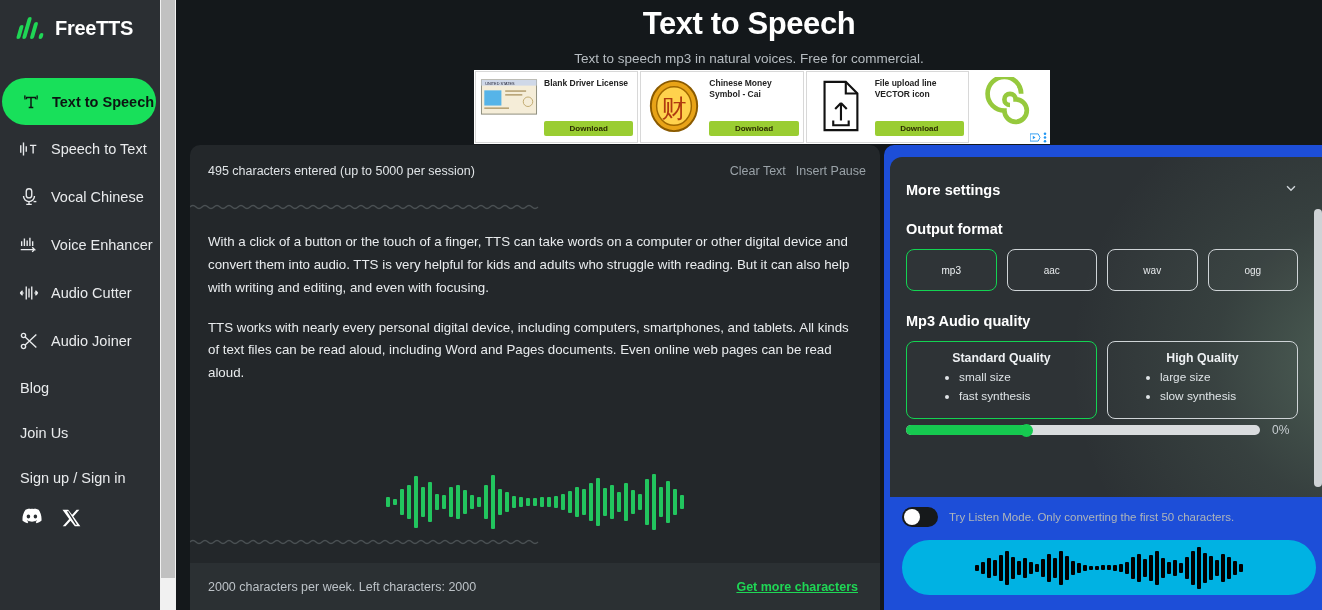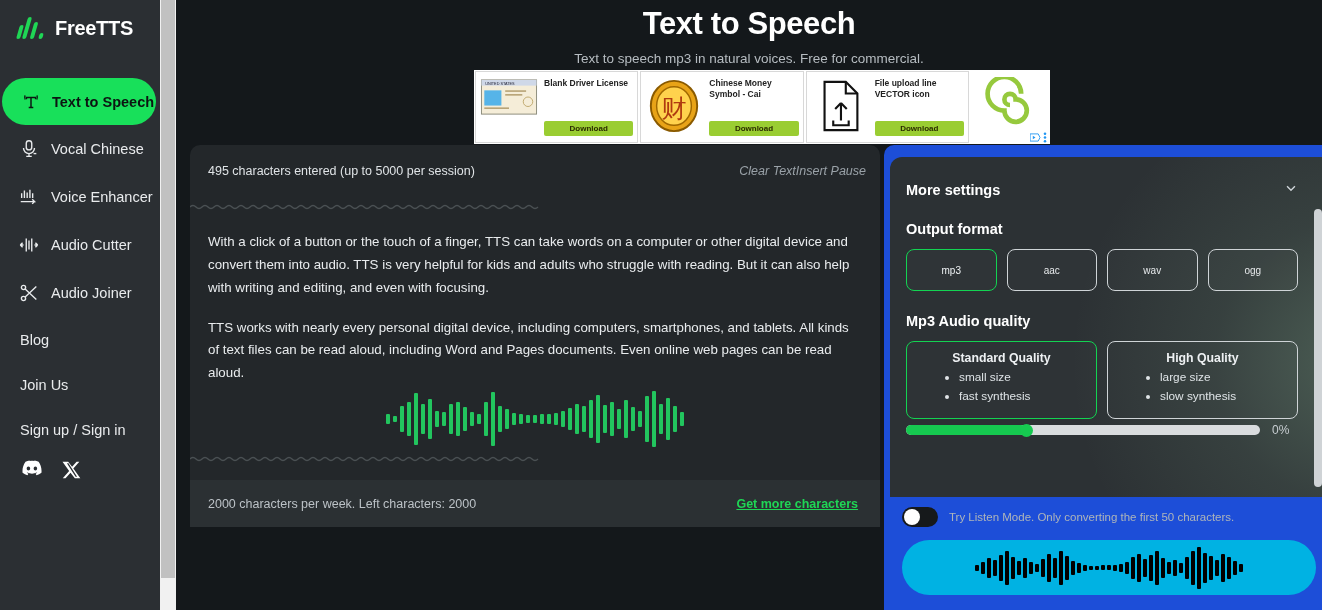--- a/index.html
+++ b/index.html
@@ -87,29 +87,29 @@
     flex: 0 0 80px; display: flex; align-items: center; justify-content: center;
     position: relative;
   }
   .adchoices {
     position: absolute; right: 3px; bottom: 1px; display: flex;
     align-items: center; gap: 2px;
   }
 
   
   .editor {
-    position: absolute; left: 14px; top: 145px; width: 690px; height: 382px;
+    position: absolute; left: 14px; top: 145px; width: 690px; height: 465px;
     background: #23272a; border-radius: 10px 10px 0 0; overflow: hidden;
   }
   .editor-top {
     height: 52px; display: flex; align-items: center;
     padding: 0 14px 0 18px; justify-content: space-between;
   }
   .char-count { color: #dfe3e6; font-size: 12.5px; }
-  .editor-actions { display: flex; gap: 0; font-style: italic; }
+  .editor-actions { display: flex; gap: 10px; }
   .editor-action { color: #9aa2a8; font-size: 12.5px; }
   .wave-divider { height: 8px; width: 100%; }
   .editor-body { padding: 26px 22px 0 18px; }
   .editor-body p {
     color: #e9ecee; font-size: 13.3px; line-height: 1.72; margin-bottom: 17px;
   }
   .editor-wave {
     position: absolute; left: 0; bottom: 68px; width: 100%; height: 80px;
     display: flex; align-items: center; justify-content: center; gap: 3px;
   }
@@ -224,20 +224,29 @@
         <svg viewBox="0 0 24 24" width="22" height="22" fill="none" stroke="#0c1512" stroke-width="1.6">
           <path d="M7 9V7h10v2M12 7v11M9.5 18h5"></path>
           <path d="M5 5.5a9 9 0 0 1 0 0"></path>
           <path d="M5.6 9.2a5 5 0 0 1 0-4.4" stroke-width="1.4"></path>
           <path d="M18.4 9.2a5 5 0 0 0 0-4.4" stroke-width="1.4"></path>
         </svg>
       </span>
       <span class="nav-label">Text to Speech</span>
     </div>
 
+    <div class="nav-item">
+      <span class="nav-icon">
+        <svg viewBox="0 0 24 24" width="22" height="22" stroke="#e9ebed" stroke-width="1.5" fill="none">
+          <path d="M3 8v8M6 5v14M9 9v6"></path>
+          <path d="M13 8h7M16.5 8v9"></path>
+        </svg>
+      </span>
+      <span class="nav-label">Speech to Text</span>
+    </div>
 
     <div class="nav-item">
       <span class="nav-icon">
         <svg viewBox="0 0 24 24" width="22" height="22" stroke="#e9ebed" stroke-width="1.5" fill="none">
           <rect x="9" y="3" width="6" height="10" rx="3"></rect>
           <path d="M6 11a6 6 0 0 0 12 0M12 17v3M9 20h6"></path>
           <path d="M17 17h3"></path>
         </svg>
       </span>
       <span class="nav-label">Vocal Chinese</span>

